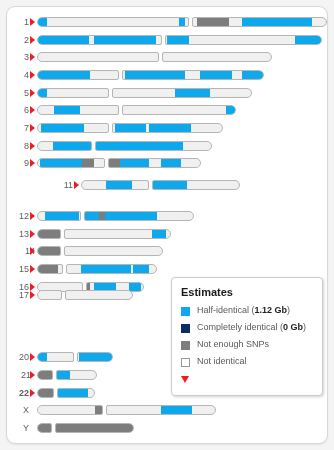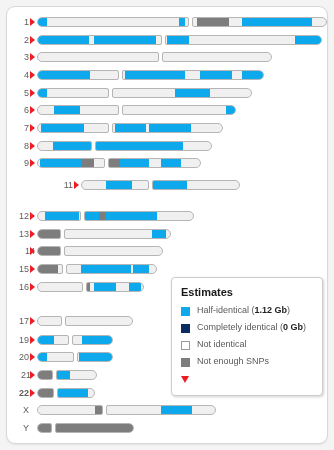--- a/index.html
+++ b/index.html
@@ -314,38 +314,26 @@
             <div class="arm p" style="left: 0px; width: 46px;">
               <div class="seg nosnp" style="left: 44px; width: 1px;"></div>
             </div>
             <div class="arm q" style="left: 49px; width: 58px;">
               <div class="seg nosnp" style="left: -1px; width: 4px;"></div>
               <div class="seg half" style="left: 7px; width: 22px;"></div>
               <div class="seg half" style="left: 42px; width: 12px;"></div>
             </div>
           </div>
         </div>
-        <div class="chromo-row" style="top: 306px; width: 132px;">
+        <div class="chromo-row" style="top: 280px; width: 132px;">
           <div class="chromo-label" style="left: 0px; right: auto; width: 22px;">17</div>
           <div class="chromo-marker" style="left: 23px;"></div>
           <div class="chromo-track" style="left: 30px; width: 96px;">
             <div class="arm p" style="left: 0px; width: 25px;"></div>
             <div class="arm q" style="left: 28px; width: 68px;"></div>
-          </div>
-        </div>
-        <div class="chromo-row" style="top: 324.6px; width: 112px;">
-          <div class="chromo-label" style="left: 0px; right: auto; width: 22px;">19</div>
-          <div class="chromo-marker" style="left: 23px;"></div>
-          <div class="chromo-track" style="left: 30px; width: 76px;">
-            <div class="arm p" style="left: 0px; width: 32px;">
-              <div class="seg half" style="left: 0px; width: 16px;"></div>
-            </div>
-            <div class="arm q" style="left: 35px; width: 41px;">
-              <div class="seg half" style="left: 9px; width: 30px;"></div>
-            </div>
           </div>
         </div>
         <div class="chromo-row" style="top: 342.24px; width: 112px;">
           <div class="chromo-label" style="left: 0px; right: auto; width: 22px;">20</div>
           <div class="chromo-marker" style="left: 23px;"></div>
           <div class="chromo-track" style="left: 30px; width: 76px;">
             <div class="arm p" style="left: 0px; width: 37px;">
               <div class="seg half" style="left: 0px; width: 9px;"></div>
             </div>
             <div class="arm q" style="left: 40px; width: 36px;">
@@ -405,26 +393,26 @@
       <div id="legend-items">
           <div class="legend-row">
             <span class="legend-swatch sw-half"></span>
             <span class="legend-text">Half-identical (<b>1.12 Gb</b>)</span>
           </div>
           <div class="legend-row">
             <span class="legend-swatch sw-full"></span>
             <span class="legend-text">Completely identical (<b>0 Gb</b>)</span>
           </div>
           <div class="legend-row">
+            <span class="legend-swatch sw-nosnp"></span>
+            <span class="legend-text">Not enough SNPs</span>
+          </div>
+          <div class="legend-row">
             <span class="legend-swatch sw-none"></span>
             <span class="legend-text">Not identical</span>
-          </div>
-          <div class="legend-row">
-            <span class="legend-swatch sw-nosnp"></span>
-            <span class="legend-text">Not enough SNPs</span>
           </div>
           <div class="legend-row">
             <span class="legend-swatch sw-tri"></span>
           </div>
         </div>
     </div>
   </div>
 </div>
 
 </body></html>

